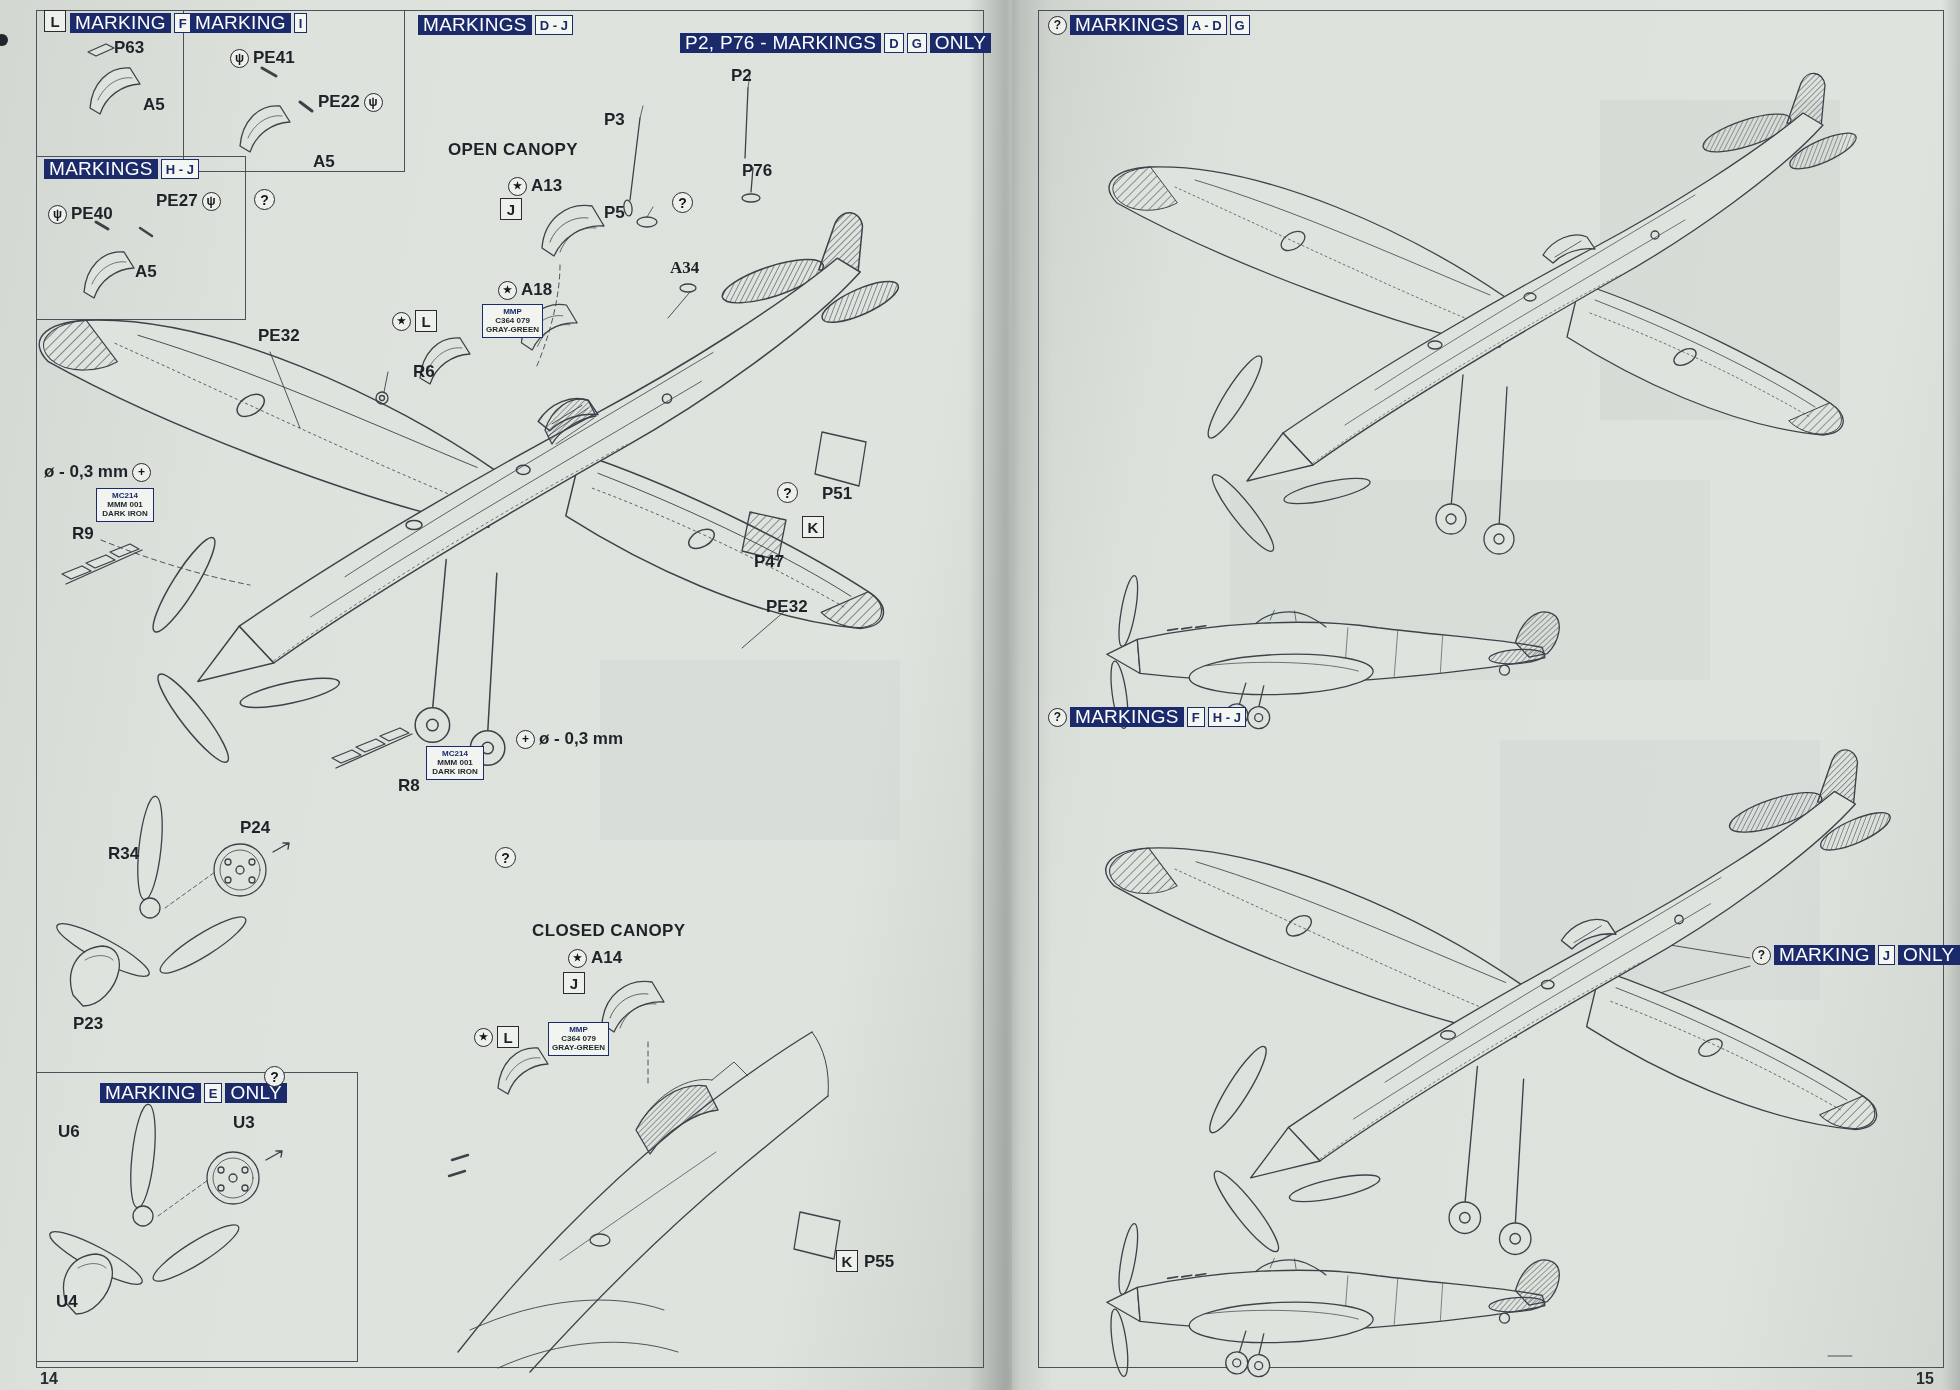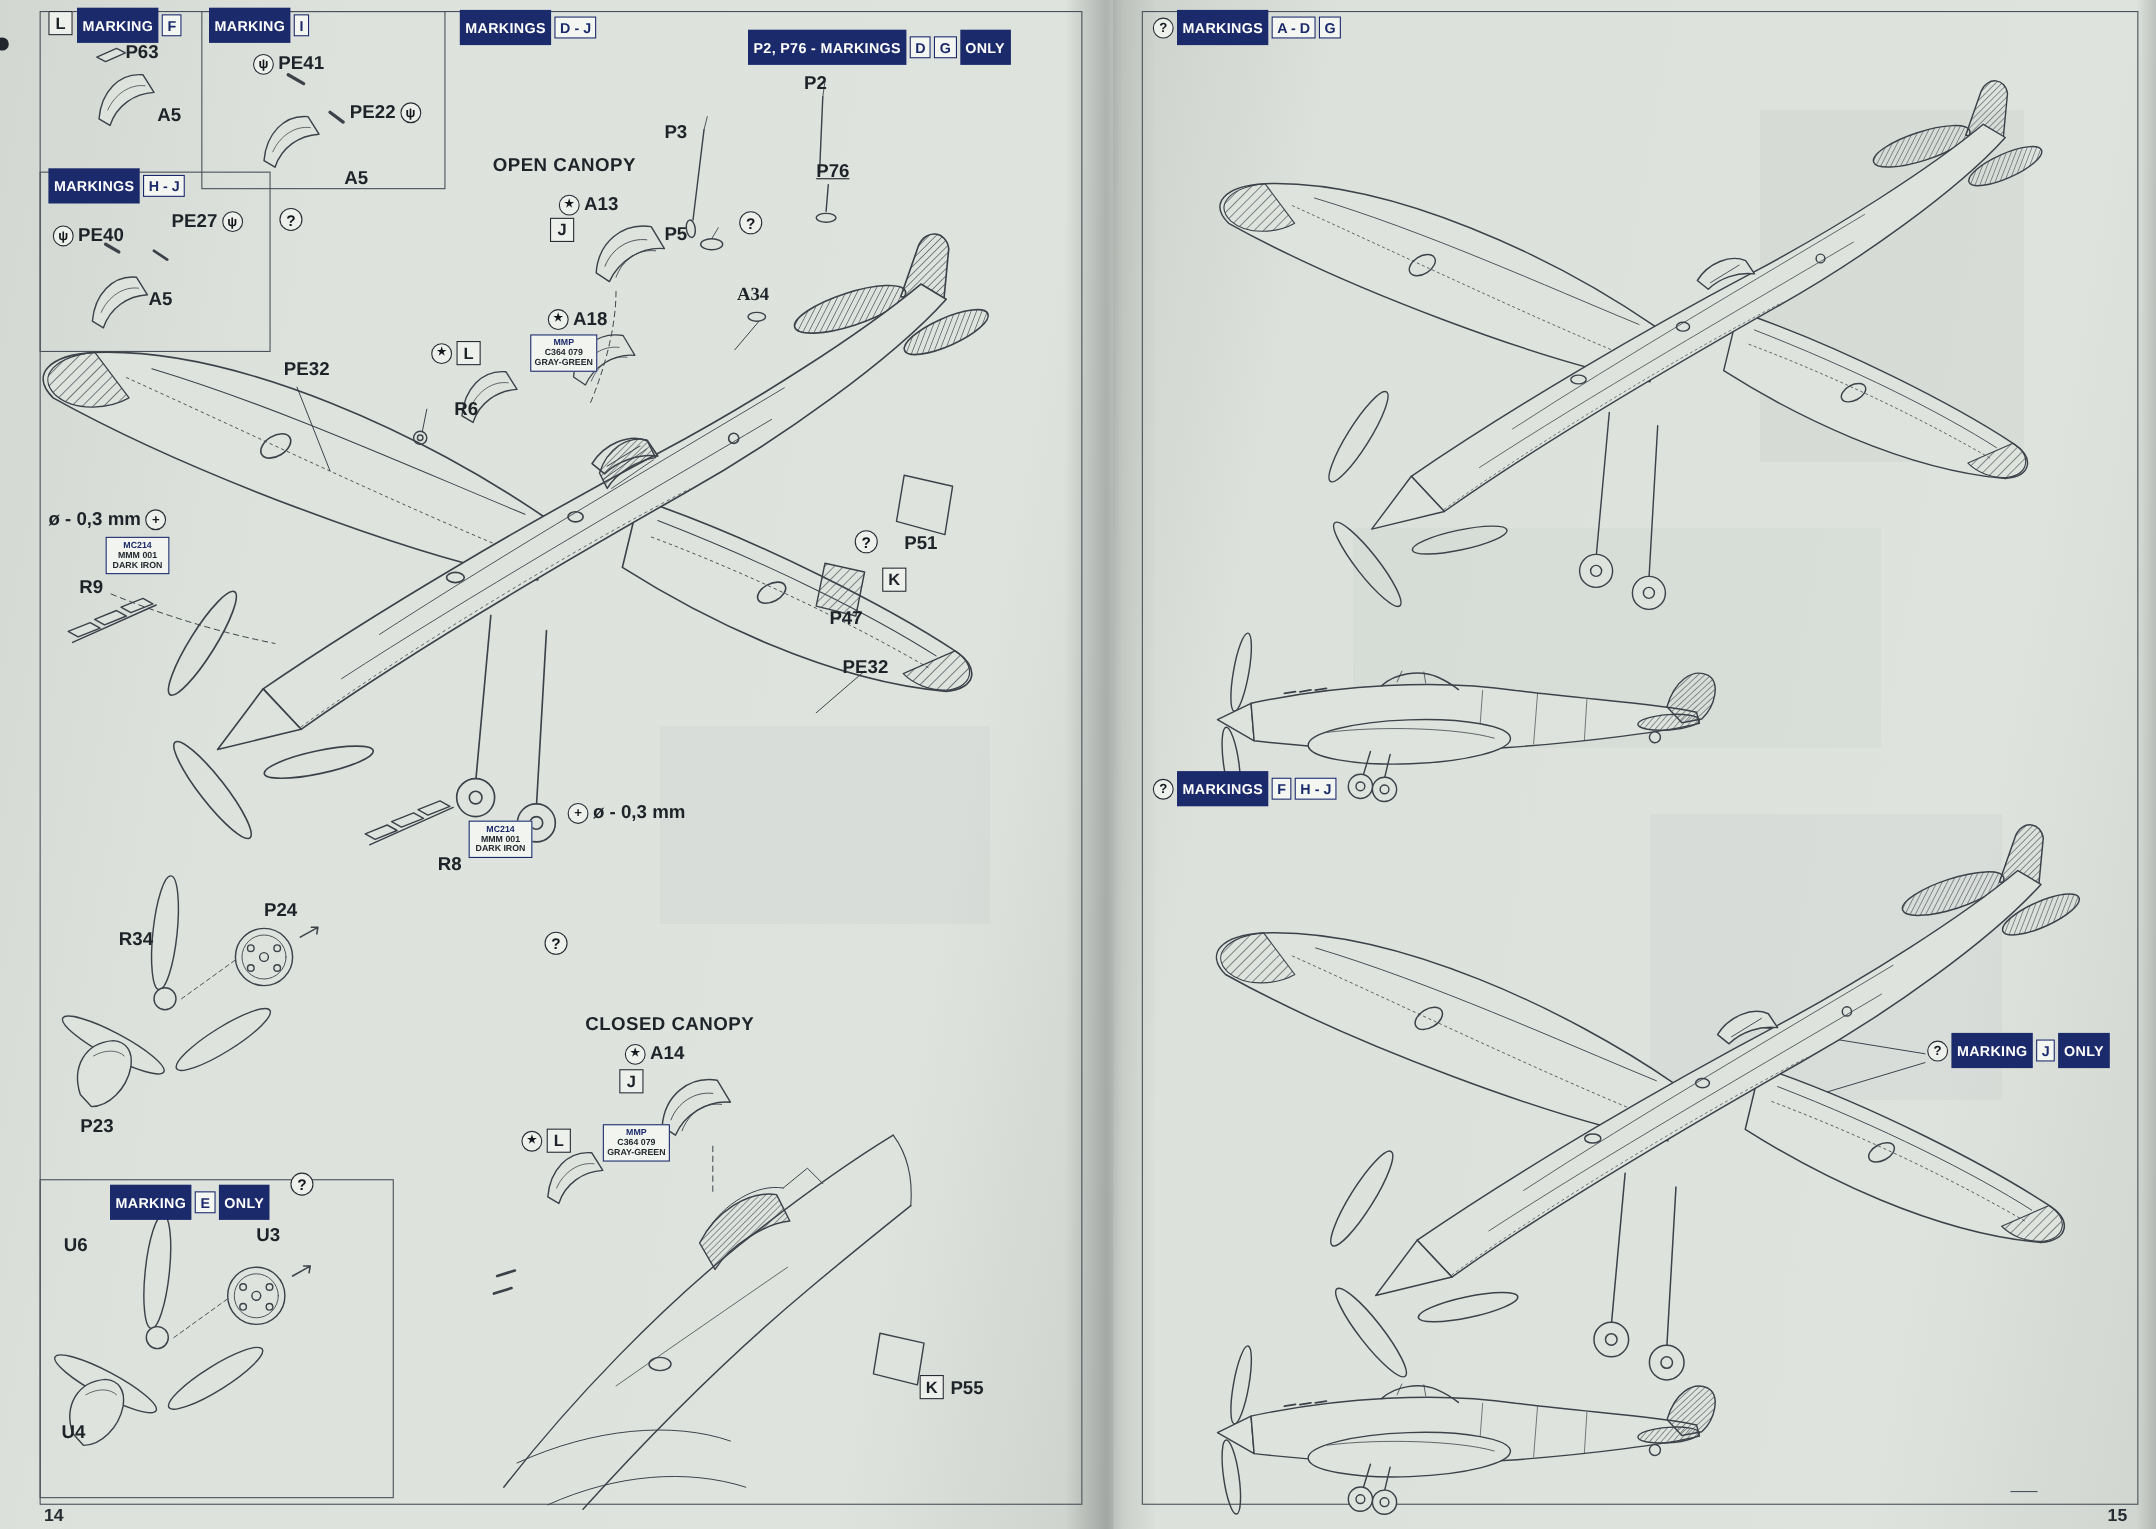--- a/index.html
+++ b/index.html
@@ -18,21 +18,21 @@
   svg.art{position:absolute;left:0;top:0}
   #callouts{position:absolute;left:0;top:0;width:100%;height:100%}
   .pagenum{position:absolute;font-size:16px;font-weight:bold;color:#272c33}
   .pn-left{left:40px;top:1370px}
   .pn-right{left:1916px;top:1370px}
   .watermark{position:absolute;left:92px;top:592px;width:1840px;font-size:84px;color:#e81111;
     white-space:nowrap;mix-blend-mode:multiply;opacity:.93}
   .plabel{position:absolute;font-weight:bold;font-size:17px;color:#1e2329;display:flex;align-items:center;gap:4px;white-space:nowrap}
   .note{position:absolute;font-weight:bold;font-size:17px;color:#1e2329;letter-spacing:.4px;white-space:nowrap}
   .hdr{position:absolute;display:flex;align-items:center;gap:3px;height:22px;white-space:nowrap}
-  .seg-navy{background:#1b2a6b;color:#fff;font-weight:bold;font-size:13px;padding:16px 5px;height:20px;display:flex;align-items:center;letter-spacing:.3px}
+  .seg-navy{background:#1b2a6b;color:#fff;font-weight:normal;font-size:19px;padding:4px 5px;height:20px;display:flex;align-items:center;letter-spacing:.3px}
   .seg-letter{background:#f4f6f2;color:#1b2a6b;border:1.6px solid #1b2a6b;font-weight:bold;font-size:13px;padding:0 4px;height:20px;display:flex;align-items:center}
   .boxletter{position:absolute;width:22px;height:22px;border:1.8px solid #272c33;background:#eef0ec;color:#1d2228;
     font-weight:bold;font-size:15px;display:flex;align-items:center;justify-content:center}
   .starboxed{position:absolute;display:flex;gap:4px;align-items:center}
   .starboxed .boxletter{position:relative;left:auto;top:auto}
   .csym{width:19px;height:19px;border:1.6px solid #272c33;border-radius:50%;background:#eef0ec;color:#14181d;
     font-weight:bold;font-size:12px;display:inline-flex;align-items:center;justify-content:center;flex:none;line-height:1}
   .csym.star{font-size:10px}
   .qmark{position:absolute;width:21px;height:21px;border:1.8px solid #272c33;border-radius:50%;background:#eef0ec;color:#14181d;
     font-weight:bold;font-size:14px;display:flex;align-items:center;justify-content:center}
@@ -350,21 +350,21 @@
       </div>
       <div class="plabel" style="left: 135px; top: 262px;">
         <span>A5</span>
       </div>
       <div class="plabel" style="left: 604px; top: 110px;">
         <span>P3</span>
       </div>
       <div class="plabel" style="left: 731px; top: 66px;">
         <span>P2</span>
       </div>
-      <div class="plabel" style="left: 742px; top: 146px; text-decoration: underline;">
+      <div class="plabel" style="left: 742px; top: 161px;">
         <span>P76</span>
       </div>
       <div class="plabel" style="left: 604px; top: 203px;">
         <span>P5</span>
       </div>
       <div class="plabel" style="left: 508px; top: 176px;">
         <span class="csym star">★</span>
         <span>A13</span>
       </div>
       <div class="plabel" style="left: 498px; top: 280px;">

